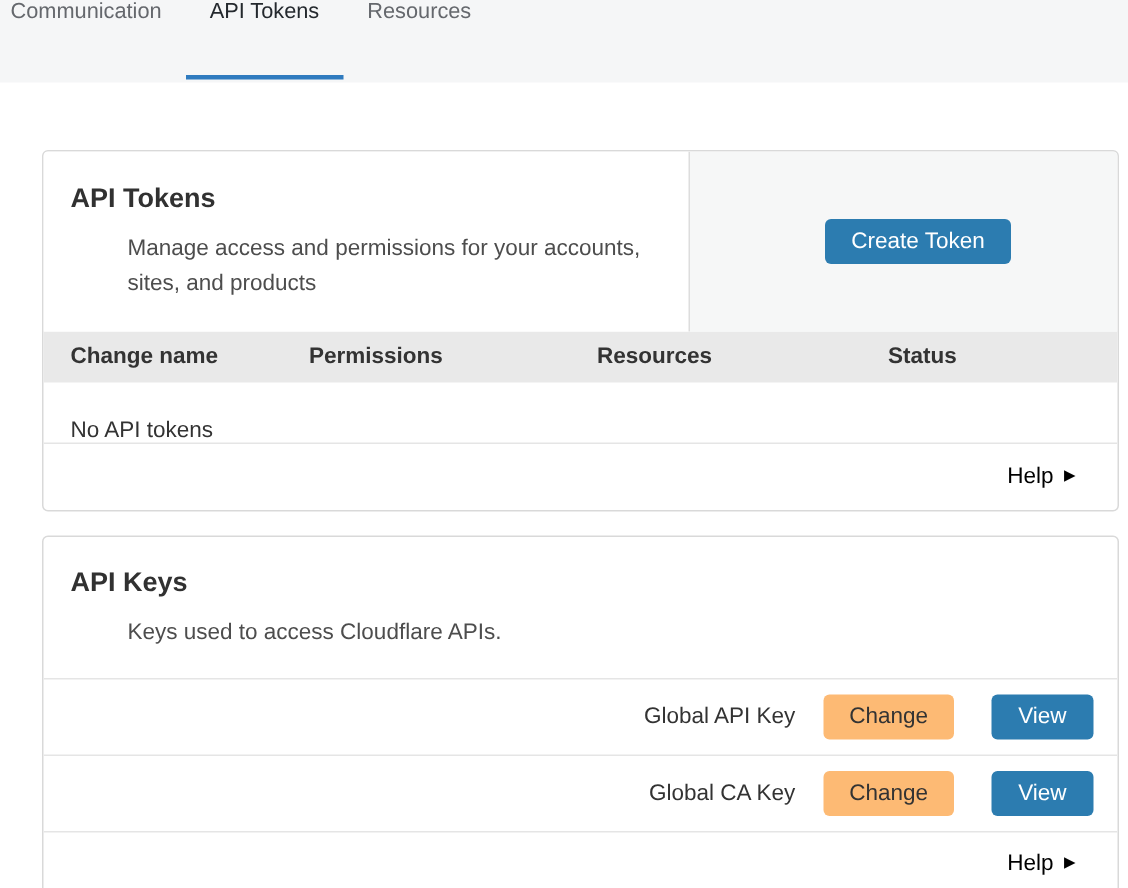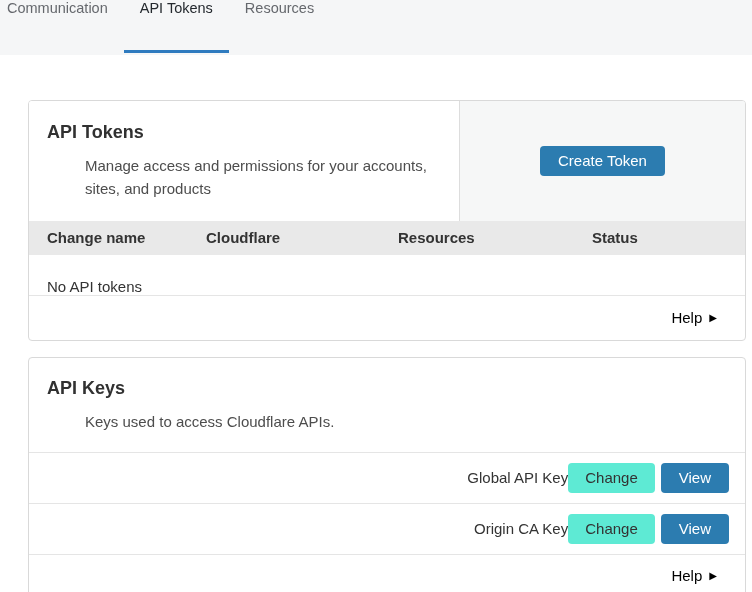--- a/index.html
+++ b/index.html
@@ -78,23 +78,24 @@
   }
 
   .btn {
     font-family: "Liberation Sans", sans-serif;
     font-size: 15px;
     border: none;
     border-radius: 4px;
     height: 30px;
     cursor: pointer;
     line-height: 1;
+    margin-left: 19px;
   }
   .btn-primary { background: #2c7cb0; color: #fff; padding: 0 18px; }
-  .btn-secondary { background: #5eead4; color: #333; padding: 0 17px; }
+  .btn-secondary { background: #fdba74; color: #333; padding: 0 17px; }
 
   
   .table-header {
     display: grid;
     grid-template-columns: 159px 192px 194px 1fr;
     align-items: center;
     padding-left: 18px;
     height: 34px;
     background: #e9e9e9;
     font-weight: 700;
@@ -167,21 +168,21 @@
         <h2 class="card-title">API Tokens</h2>
         <p class="card-desc">Manage access and permissions for your accounts, sites, and products</p>
       </div>
       <div class="chs-right">
         <button class="btn btn-primary">Create Token</button>
       </div>
     </div>
 
     <div class="table-header">
       <div>Change name</div>
-      <div>Cloudflare</div>
+      <div>Permissions</div>
       <div>Resources</div>
       <div>Status</div>
     </div>
 
     <div class="table-empty-row">
       <span>No API tokens</span>
     </div>
 
     <div class="card-footer">
       <a class="help-link">
@@ -199,21 +200,21 @@
 
     <div class="key-row">
       <span class="key-name">Global API Key</span>
       <div class="key-actions">
         <button class="btn btn-secondary">Change</button>
         <button class="btn btn-primary">View</button>
       </div>
     </div>
 
     <div class="key-row">
-      <span class="key-name">Origin CA Key</span>
+      <span class="key-name">Global CA Key</span>
       <div class="key-actions">
         <button class="btn btn-secondary">Change</button>
         <button class="btn btn-primary">View</button>
       </div>
     </div>
 
     <div class="card-footer short">
       <a class="help-link">
         <span>Help</span>
         <span class="help-arrow">▶</span>

